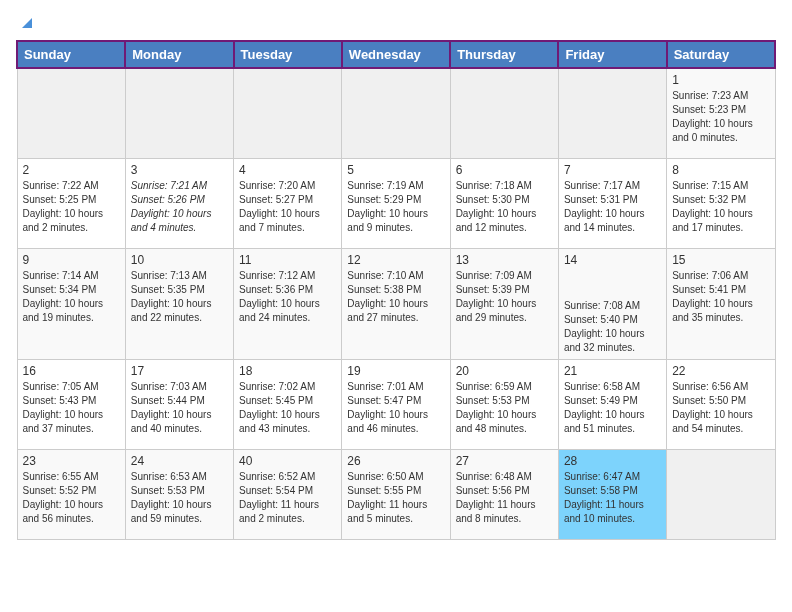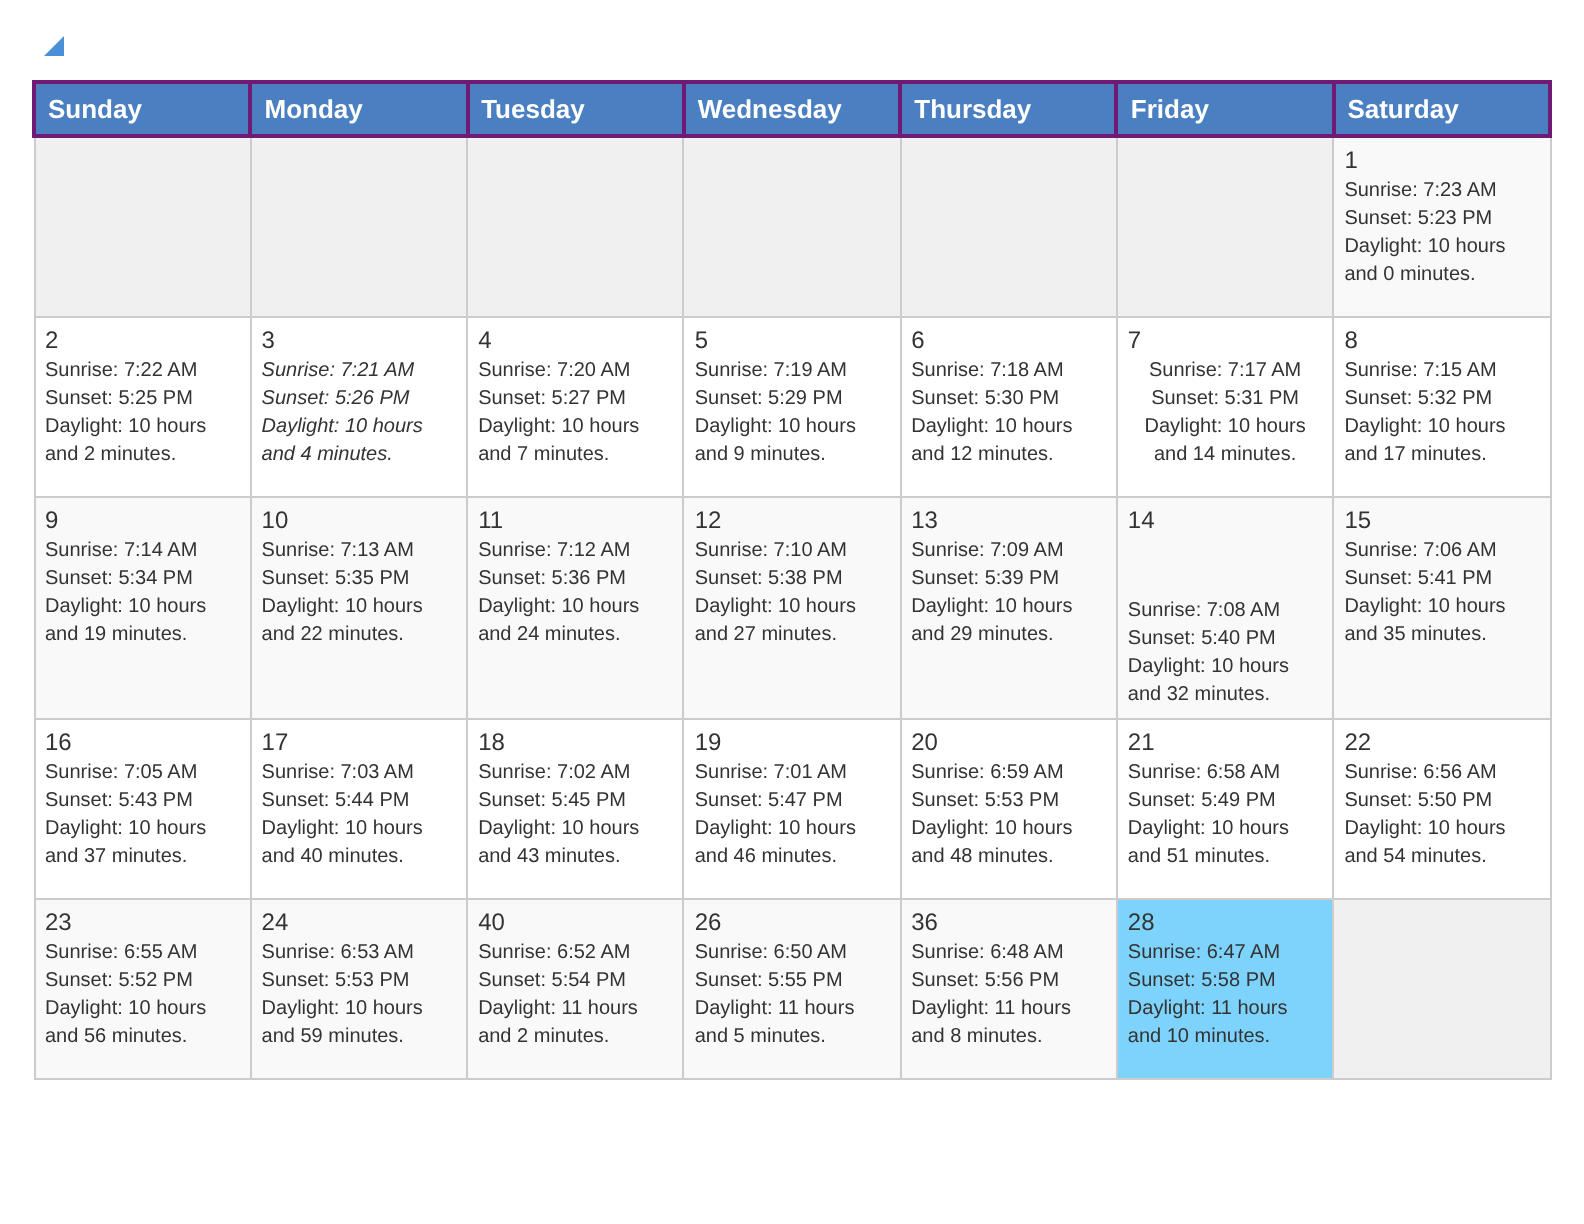--- a/index.html
+++ b/index.html
@@ -180,21 +180,21 @@
           </td>
           <td style="background: rgb(255, 255, 255);">
             <span class="day-num">6</span>
             <div class="day-info" style="white-space: pre-line;">Sunrise: 7:18 AM
 Sunset: 5:30 PM
 Daylight: 10 hours
 and 12 minutes.</div>
           </td>
           <td style="background: rgb(255, 255, 255);">
             <span class="day-num">7</span>
-            <div class="day-info" style="white-space: pre-line; text-align: center;">Sunrise: 7:17 AM
+            <div class="day-info" style="white-space: pre-line;">Sunrise: 7:17 AM
 Sunset: 5:31 PM
 Daylight: 10 hours
 and 14 minutes.</div>
           </td>
           <td style="background: rgb(255, 255, 255);">
             <span class="day-num">8</span>
             <div class="day-info" style="white-space: pre-line;">Sunrise: 7:15 AM
 Sunset: 5:32 PM
 Daylight: 10 hours
 and 17 minutes.</div>
@@ -325,21 +325,21 @@
 and 2 minutes.</div>
           </td>
           <td style="background: rgb(249, 249, 249);">
             <span class="day-num">26</span>
             <div class="day-info" style="white-space: pre-line;">Sunrise: 6:50 AM
 Sunset: 5:55 PM
 Daylight: 11 hours
 and 5 minutes.</div>
           </td>
           <td style="background: rgb(249, 249, 249);">
-            <span class="day-num">36</span>
+            <span class="day-num">27</span>
             <div class="day-info" style="white-space: pre-line;">Sunrise: 6:48 AM
 Sunset: 5:56 PM
 Daylight: 11 hours
 and 8 minutes.</div>
           </td>
           <td style="background: #7dd3fc;">
             <span class="day-num">28</span>
             <div class="day-info" style="white-space: pre-line;">Sunrise: 6:47 AM
 Sunset: 5:58 PM
 Daylight: 11 hours

